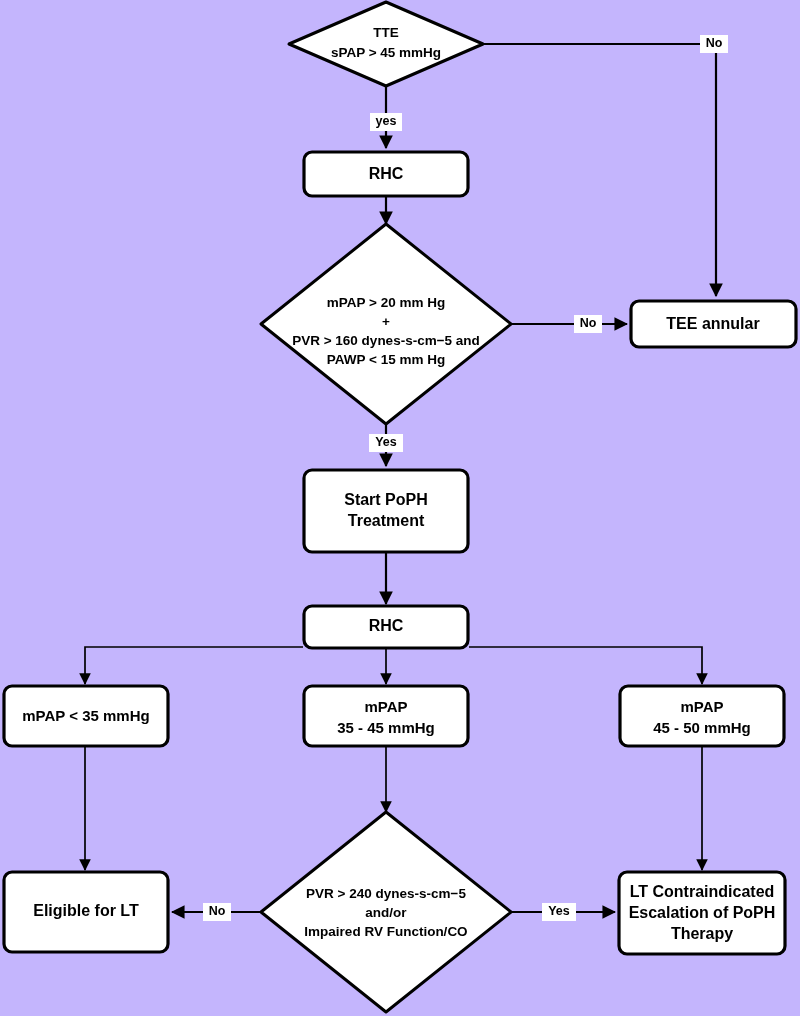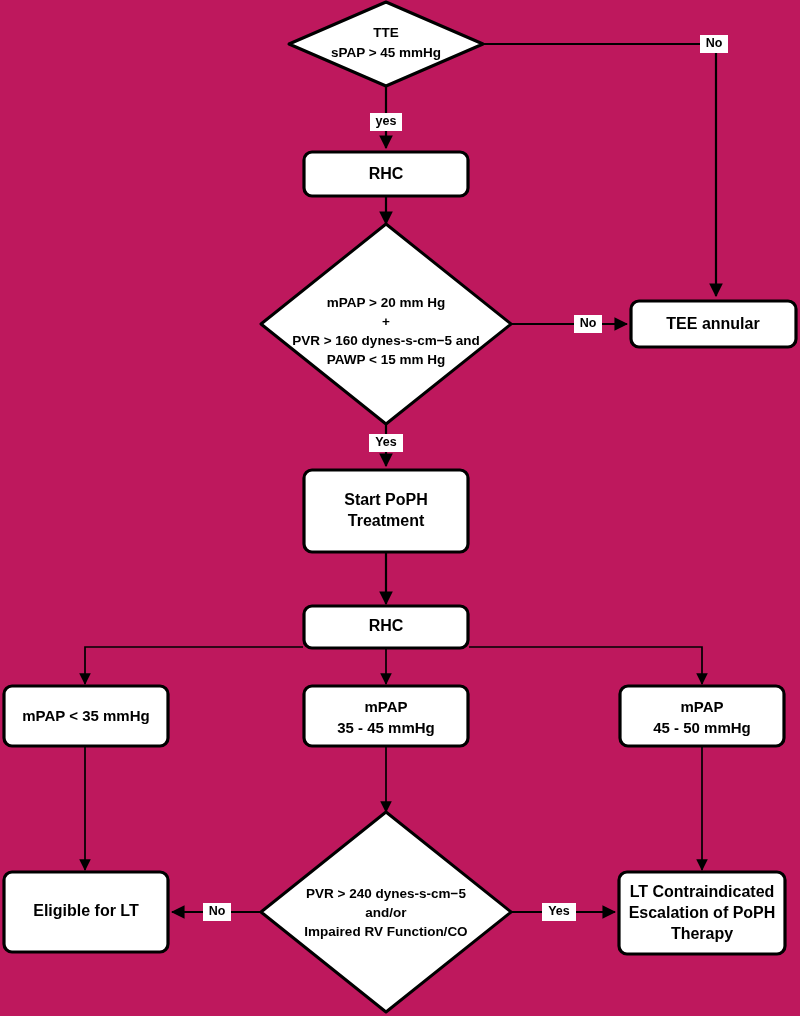--- a/index.html
+++ b/index.html
@@ -10,21 +10,21 @@
   body {
     width: 800px;
     height: 1016px;
     font-family: "Liberation Sans", sans-serif;
     overflow: hidden;
   }
   #flowchart-root {
     position: relative;
     width: 800px;
     height: 1016px;
-    background: #be185d;
+    background: #c4b5fd;
   }
   svg.chart {
     display: block;
     width: 800px;
     height: 1016px;
   }
   .node-shape {
     fill: #ffffff;
     stroke: #000000;
     stroke-width: 3.2;

